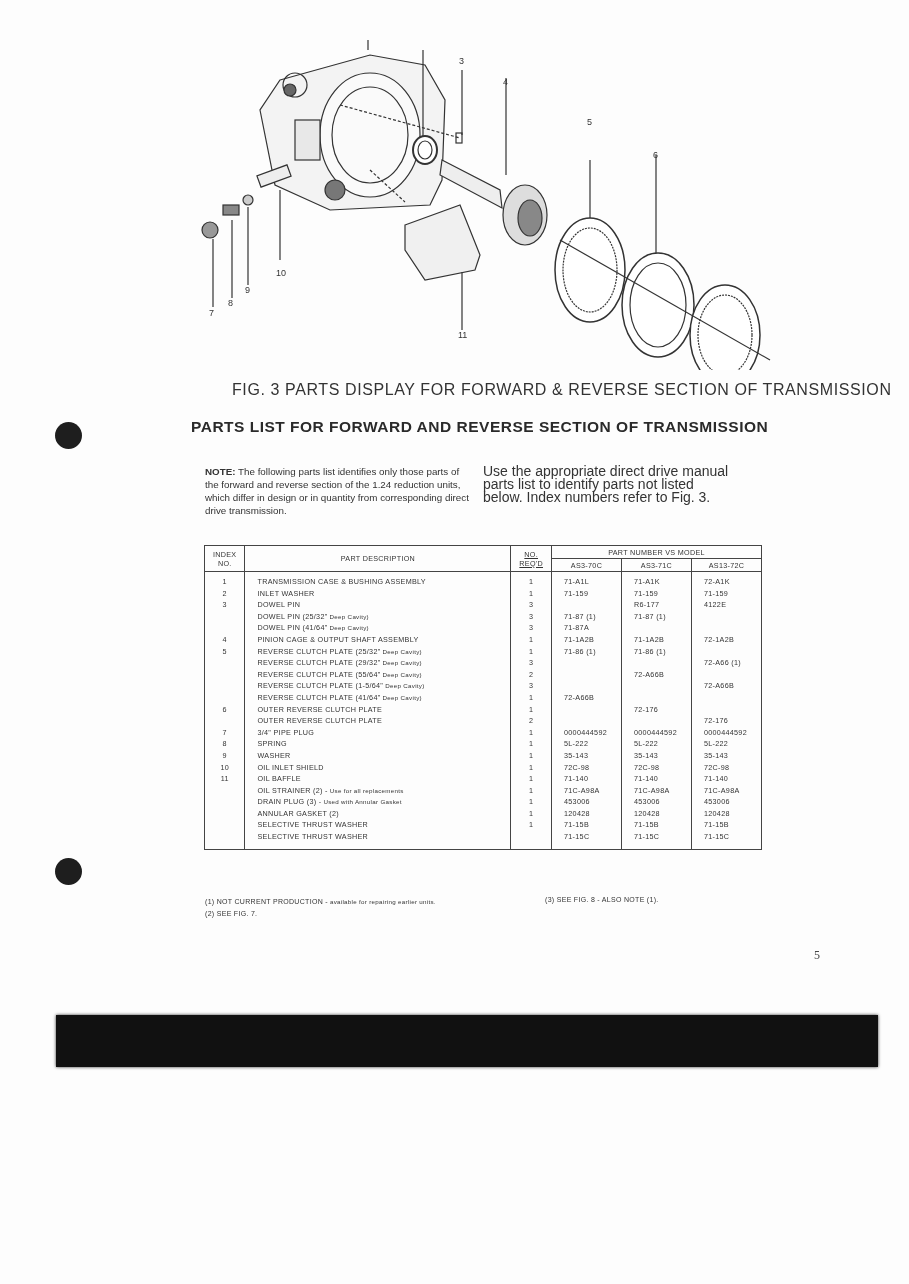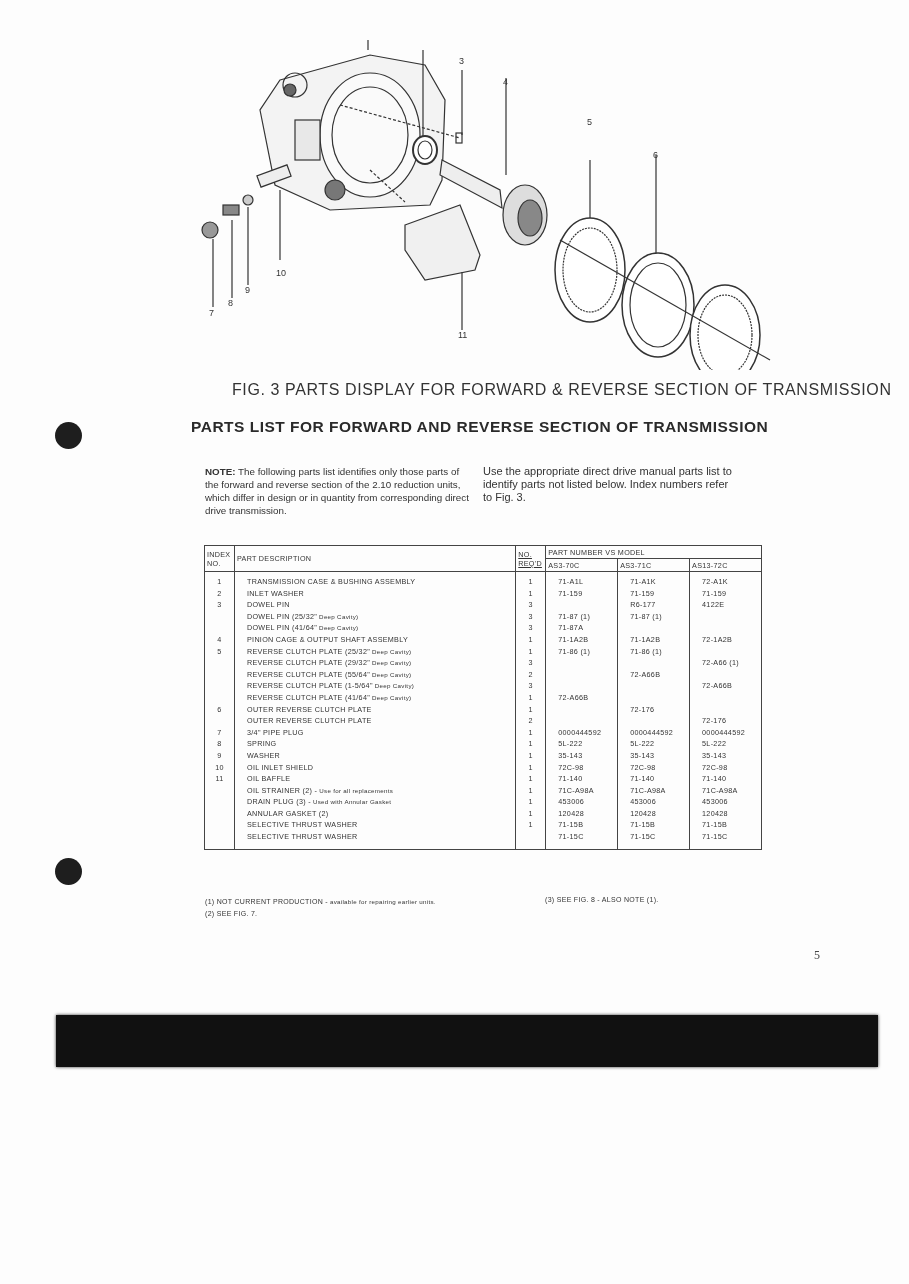--- a/index.html
+++ b/index.html
@@ -7,26 +7,26 @@
     body { position: relative; font-family: "Liberation Sans", sans-serif; color: #2a2a2a; }
 
     .figure { position: absolute; left: 180px; top: 40px; width: 620px; height: 330px; }
     .figure svg { width: 100%; height: 100%; }
 
     .fig-caption { position: absolute; left: 232px; top: 381px; font-size: 16px; letter-spacing: 0.6px; color: #333; white-space: nowrap; }
     .page-title { position: absolute; left: 191px; top: 418px; font-size: 15.5px; font-weight: bold; letter-spacing: 0.5px; color: #2a2a2a; white-space: nowrap; }
 
     .note-left { position: absolute; left: 205px; top: 465px; width: 265px; font-size: 9.8px; line-height: 13px; color: #333; }
     .note-left b { font-weight: bold; text-align: right; }
-    .note-right { position: absolute; left: 483px; top: 465px; width: 250px; font-size: 11px; line-height: 13px; color: #333; }
+    .note-right { position: absolute; left: 483px; top: 465px; width: 250px; font-size: 14px; line-height: 13px; color: #333; }
 
     .punch { position: absolute; width: 27px; height: 27px; border-radius: 50%; background: #1e1e1e; }
 
     table.parts { position: absolute; left: 204px; top: 545px; width: 558px; border-collapse: collapse; font-size: 7.2px; color: #333; letter-spacing: 0.3px; }
-    table.parts th { font-weight: normal; border: 1px solid #444; padding: 1px 2px; text-align: left; height: 13px; }
+    table.parts th { font-weight: normal; border: 1px solid #444; padding: 1px 8px; text-align: center; height: 13px; }
     table.parts td { padding: 0 4px; height: 11.6px; line-height: 11.6px; border-left: 1px solid #444; border-right: 1px solid #444; white-space: nowrap; }
     table.parts td.idx { text-align: center; width: 30px; padding: 0; }
     table.parts td.desc { width: 282px; padding-left: 12px; }
     table.parts td.req { text-align: center; width: 30px; padding: 0; }
     table.parts td.pn { width: 72px; padding-left: 12px; }
     table.parts tr.first td { padding-top: 4px; }
     table.parts tr.last td { height: 18px; border-bottom: 1px solid #444; vertical-align: top; }
     .small { font-size: 6.2px; }
 
     .footnotes { position: absolute; left: 205px; top: 896px; font-size: 7px; color: #333; letter-spacing: 0.3px; line-height: 12px; }
@@ -102,21 +102,21 @@
   </svg>
 </div>
 
 <div class="fig-caption">FIG. 3   PARTS DISPLAY FOR FORWARD &amp; REVERSE SECTION OF TRANSMISSION</div>
 <div class="page-title">PARTS LIST FOR FORWARD AND REVERSE SECTION OF TRANSMISSION</div>
 
 <div class="punch" style="left:55px; top:422px;"></div>
 <div class="punch" style="left:55px; top:858px;"></div>
 
 <div class="note-left">
-  <b>NOTE:</b><span> The following parts list identifies only those parts of the forward and reverse section of the 2.10 reduction units, which differ in design or in quantity from corresponding direct drive transmission.</span>
+  <b>NOTE:</b><span> The following parts list identifies only those parts of the forward and reverse section of the 1.24 reduction units, which differ in design or in quantity from corresponding direct drive transmission.</span>
 </div>
 <div class="note-right">Use the appropriate direct drive manual parts list to identify parts not listed below.  Index numbers refer to Fig. 3.</div>
 
 <table class="parts">
   <thead>
     <tr>
       <th rowspan="2" style="width:30px;">INDEX NO.</th>
       <th rowspan="2">PART DESCRIPTION</th>
       <th rowspan="2" style="width:30px;text-decoration:underline;">NO. REQ'D</th>
       <th colspan="3">PART NUMBER VS MODEL</th>

